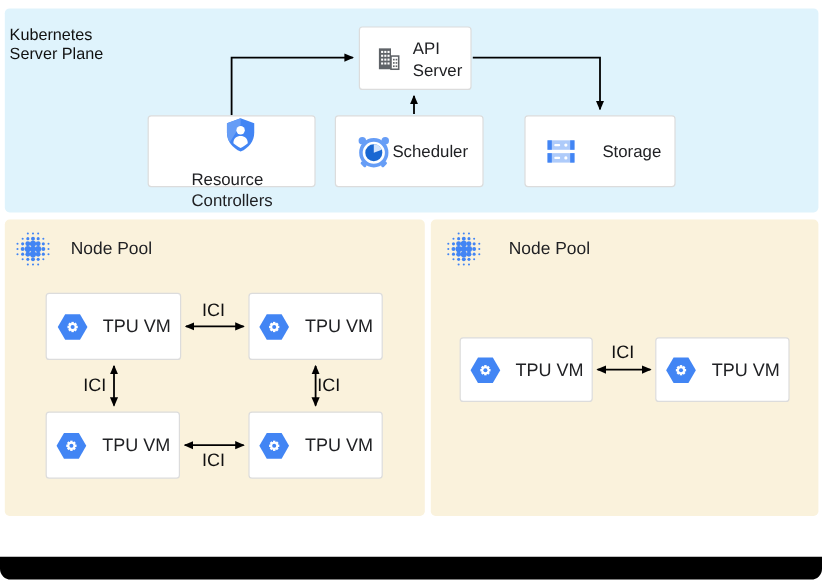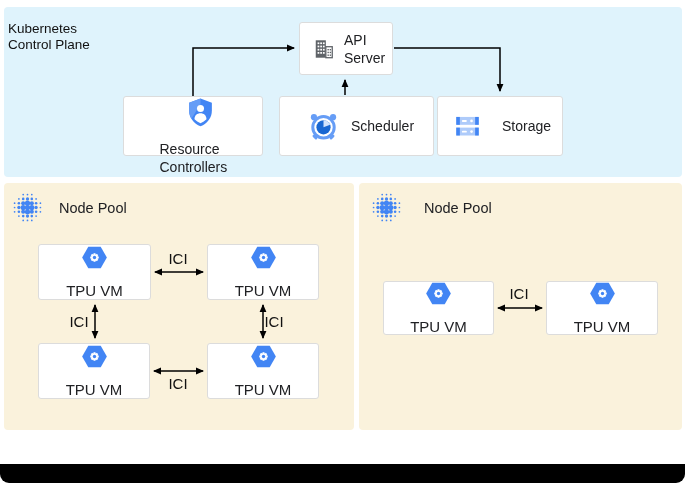--- a/index.html
+++ b/index.html
@@ -15,23 +15,23 @@
   .cp-title{
     position:absolute;left:8px;top:21px;width:106px;text-align:left;
     font-size:13.5px;line-height:15.5px;color:#111;
   }
   .node-box{
     position:absolute;background:#ffffff;border:1px solid #dcdcdc;border-radius:3px;
     display:flex;align-items:center;box-sizing:border-box;
   }
   .b-api{left:299px;top:22px;width:94px;height:53px;padding-left:13px;gap:9px;align-items:center;}
   .b-rc{left:123px;top:96px;width:140px;height:60px;padding-left:15px;gap:12px;flex-direction:column;}
-  .b-sched{left:279px;top:96px;width:155px;height:60px;padding-left:28px;gap:12px;}
+  .b-sched{left:279px;top:96px;width:124px;height:60px;padding-left:16px;}
   .b-storage{left:437px;top:96px;width:126px;height:60px;padding-left:16px;gap:21px;}
-  .b-tpu{justify-content:center;gap:12px;flex-direction:column;}
+  .b-tpu{justify-content:center;gap:12px;}
   .b-tpu1{left:38px;top:244px;width:113px;height:56px;}
   .b-tpu2{left:207px;top:244px;width:112px;height:56px;}
   .b-tpu3{left:38px;top:343px;width:112px;height:56px;}
   .b-tpu4{left:207px;top:343px;width:112px;height:56px;}
   .b-tpu5{left:383px;top:281px;width:111px;height:54px;}
   .b-tpu6{left:546px;top:281px;width:112px;height:54px;}
   .box-label{font-size:14px;line-height:18px;color:#202124;}
   .tpu-label{font-size:15px;color:#202124;}
   .pool-header{position:absolute;display:flex;align-items:center;}
   .pool-header .icon{flex:0 0 auto;}
@@ -57,21 +57,21 @@
 <body>
 
 <div class="stage">
 
   <div class="panel panel-control"></div>
   <div class="panel panel-pool-left"></div>
   <div class="panel panel-pool-right"></div>
 
   <div class="cp-title">
     <div>Kubernetes</div>
-    <div>Control Plane</div>
+    <div>Server Plane</div>
   </div>
 
   <svg class="arrow-layer" width="685" height="483" viewBox="0 0 685 483">
     <defs>
       <marker id="arr" viewBox="0 0 8 8" markerWidth="8" markerHeight="8" refX="7" refY="4" orient="auto-start-reverse" markerUnits="userSpaceOnUse">
         <path d="M0,0.6 L8,4 L0,7.4 Z" fill="#000"></path>
       </marker>
     </defs>
     <g fill="none" stroke="#000" stroke-width="1.5">
       <path d="M193,96 V48 H294" marker-end="url(#arr)"></path>

